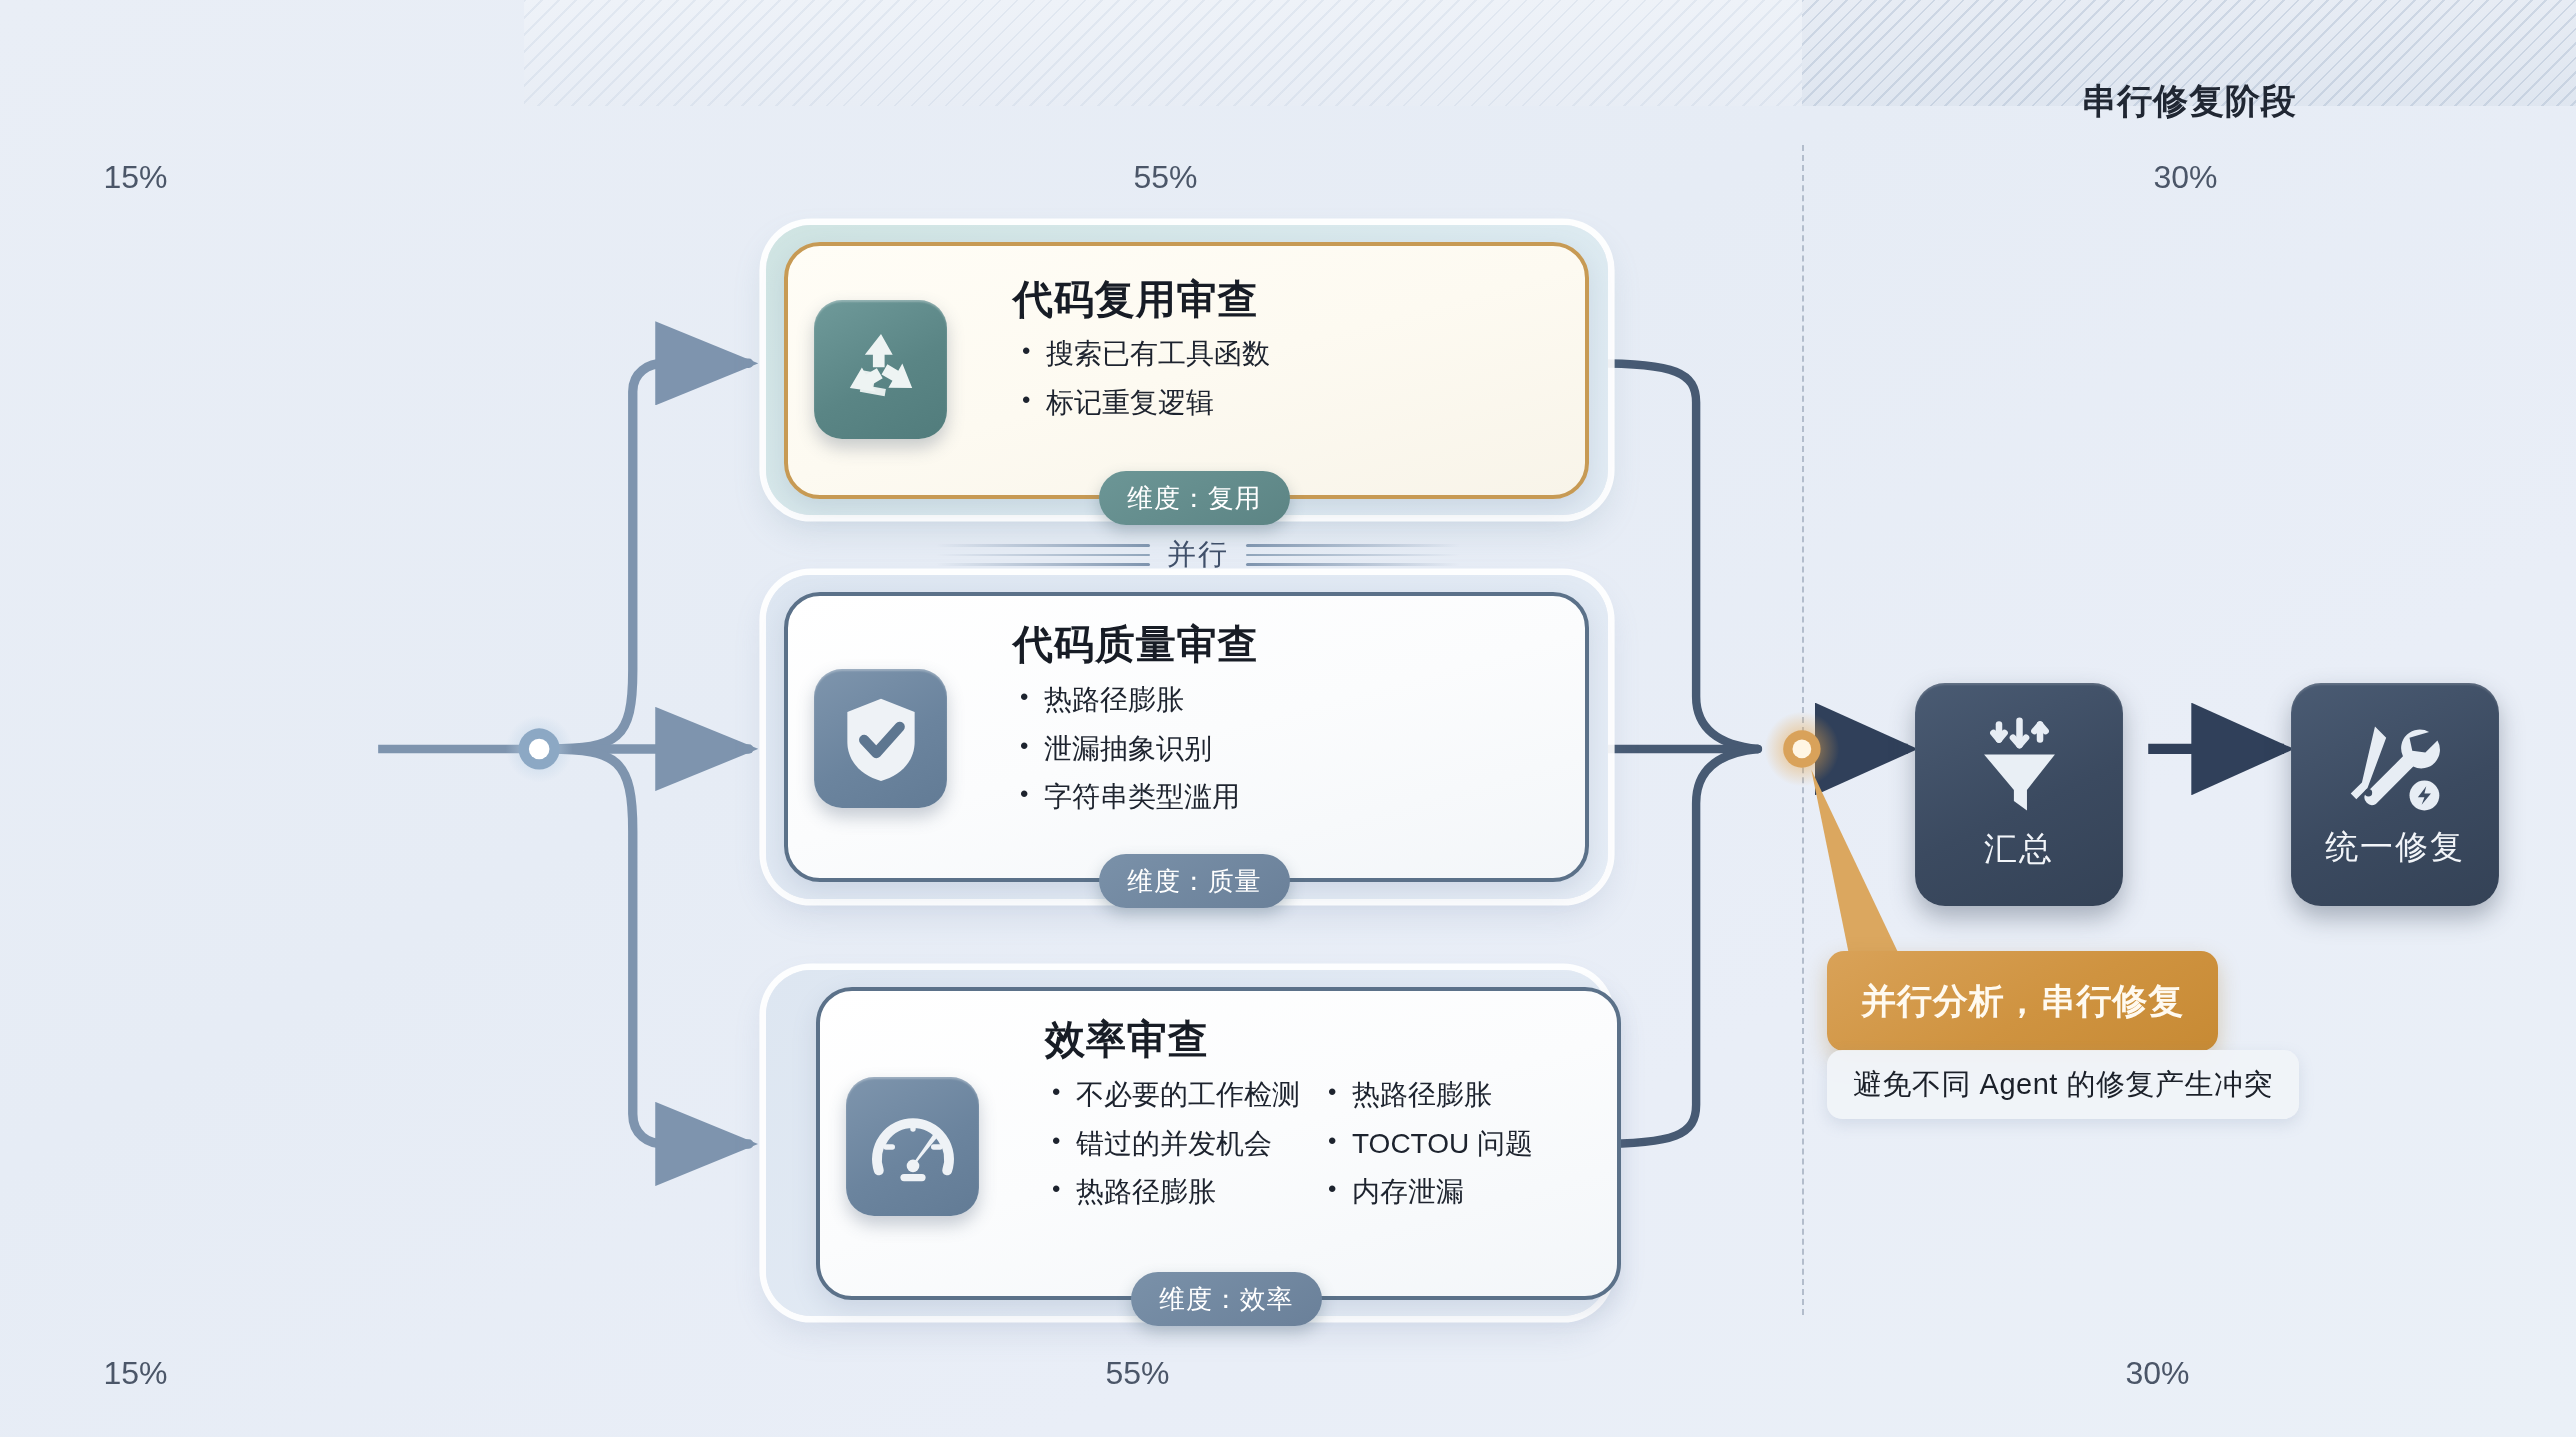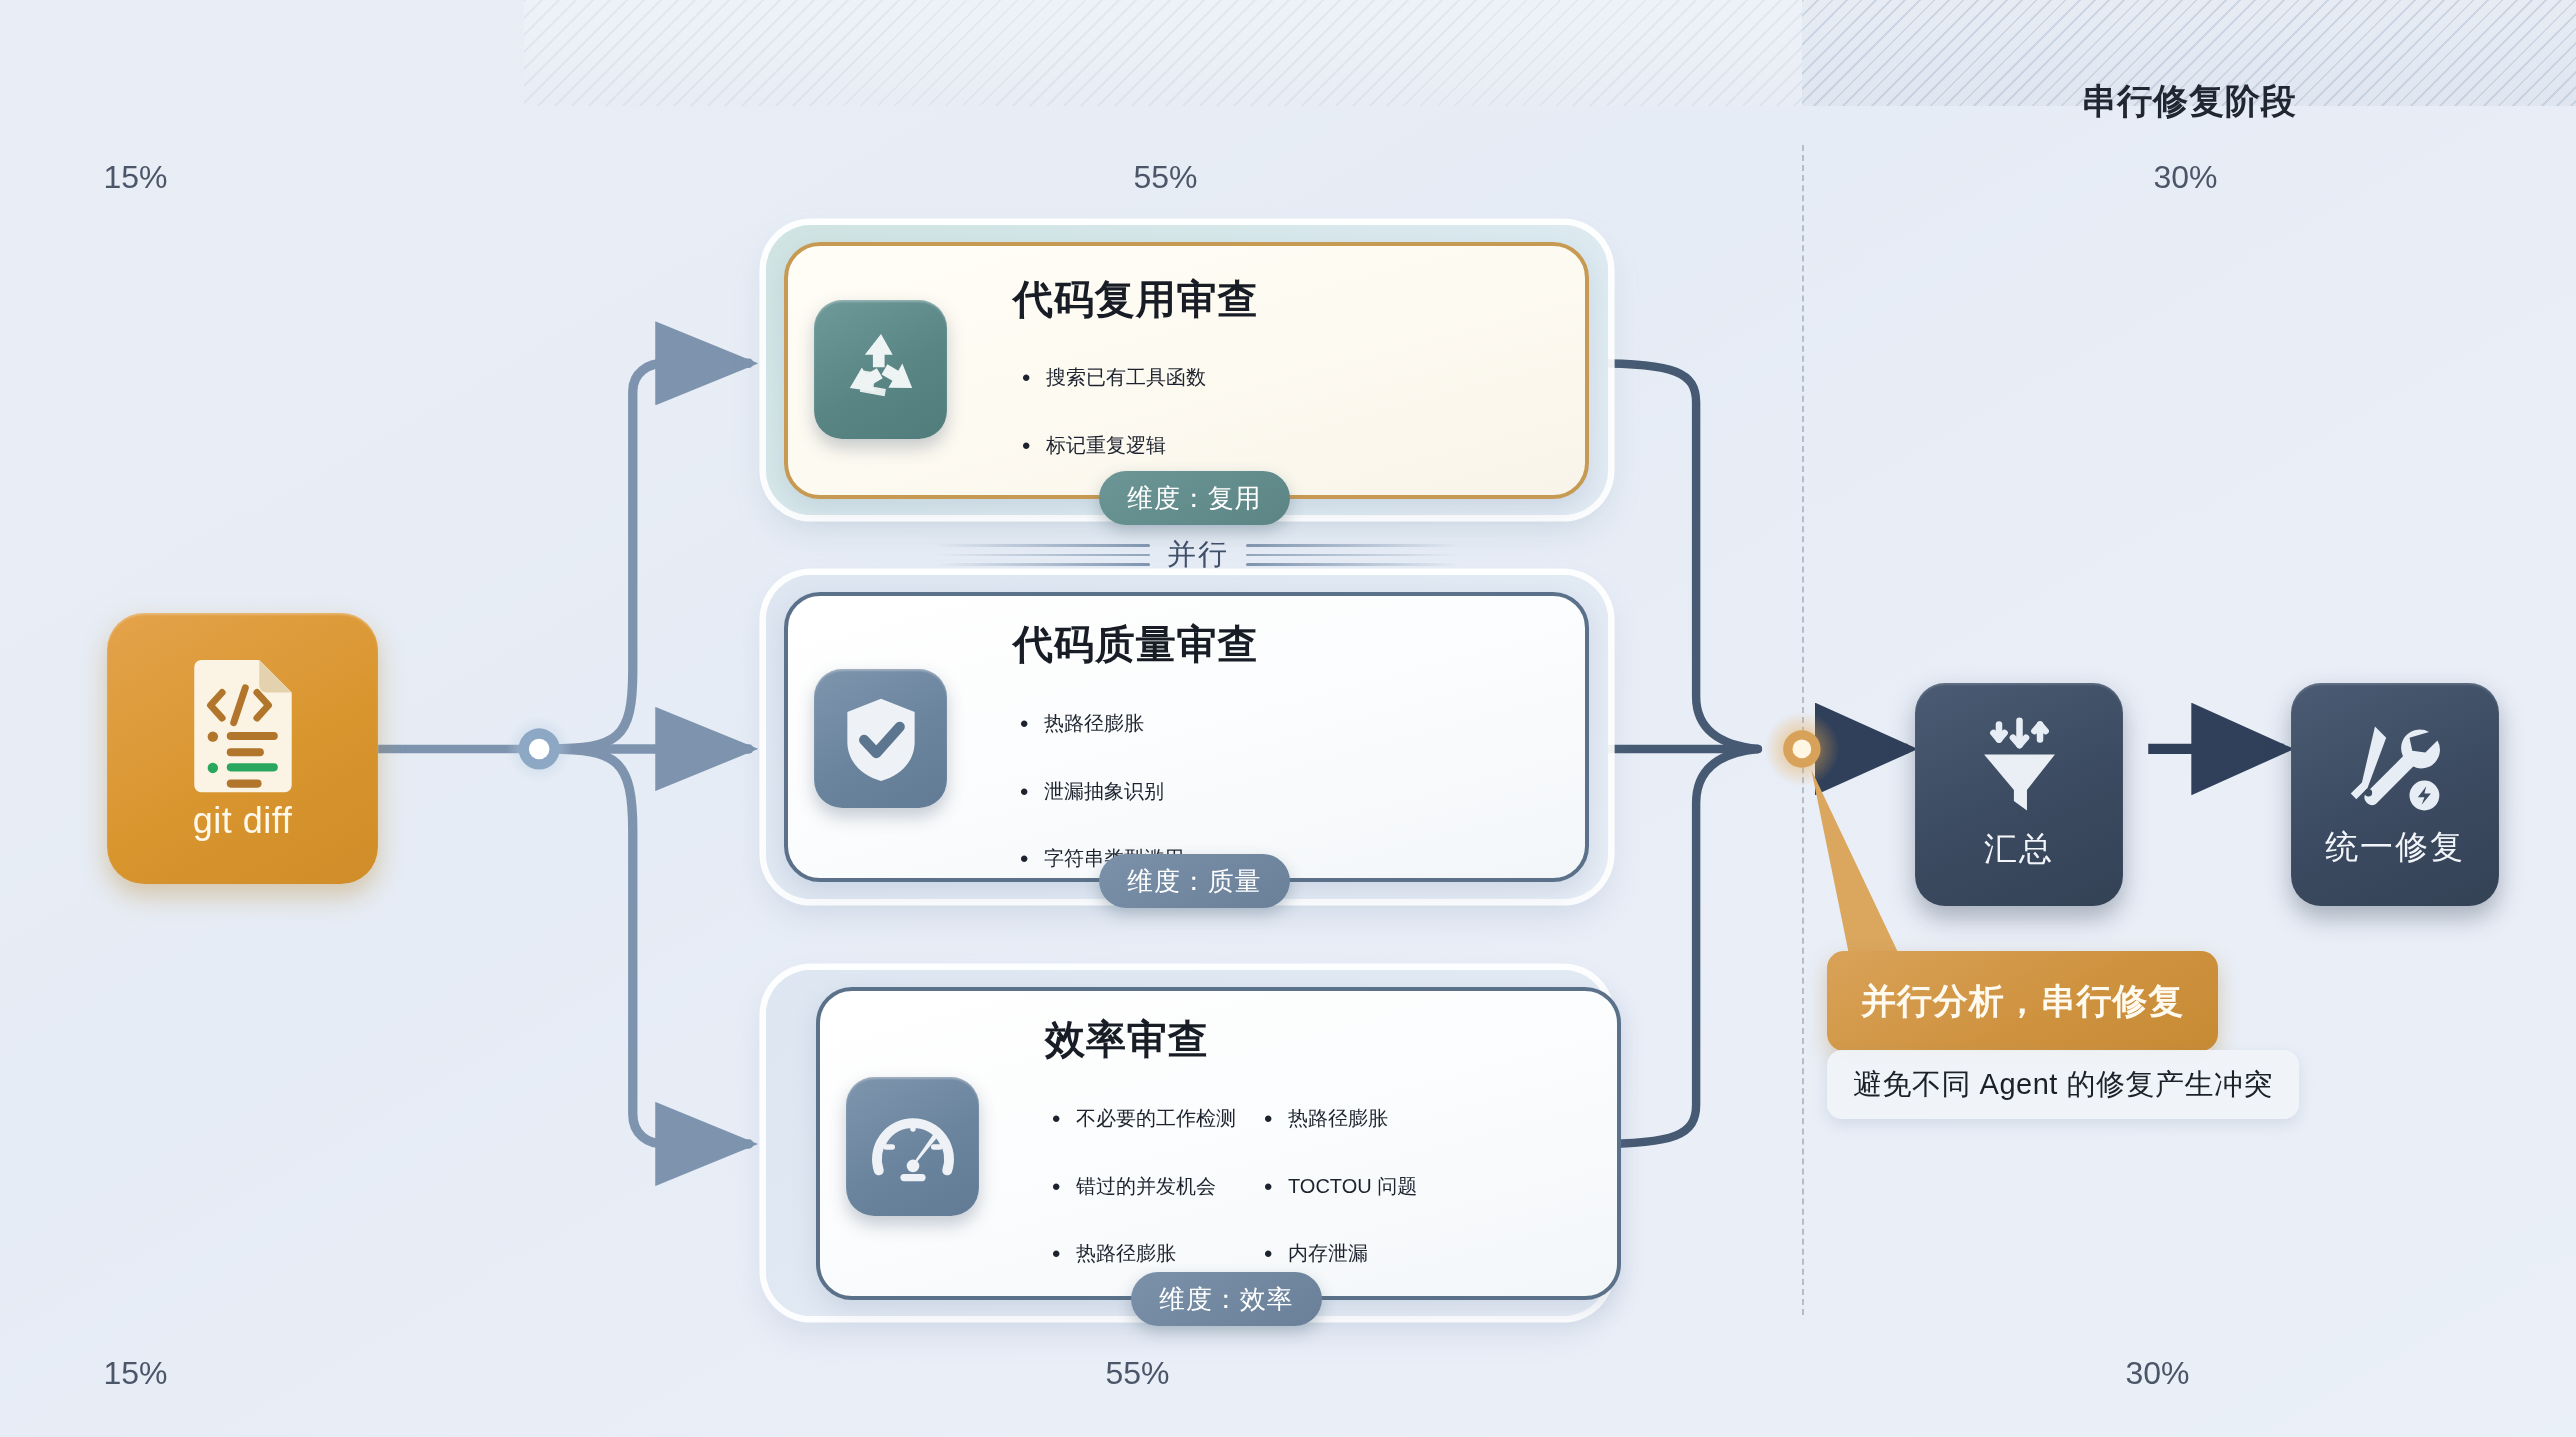--- a/index.html
+++ b/index.html
@@ -101,24 +101,23 @@
   .tile-teal  { background: linear-gradient(150deg,#6f9a9a 0%, #5a8585 55%, #517c7c 100%); }
   .tile-slate { background: linear-gradient(150deg,#7e95ad 0%, #6b849e 55%, #627b95 100%); }
 
   .card-title {
     position: absolute; font-size: 40px; font-weight: 700; color: #171c25;
     letter-spacing: 0.9px; white-space: nowrap;
   }
   .bullets { position: absolute; display: flex; gap: 32px; }
   .bcol { display: flex; flex-direction: column; }
   .bitem {
-    font-size: 20px; color: #1d232e; line-height: 1.0;
+    font-size: 28px; color: #1d232e; line-height: 1.0;
     padding: 0 0 0 24px; position: relative; white-space: nowrap;
     margin-bottom: 20.6px;
-    margin-top: 27px;
   }
   .bitem:last-child { margin-bottom: 0; }
   .bitem::before {
     content: "•"; position: absolute; left: 0; top: -0.9px; font-size: 24px; color: #1d232e;
   }
 
   .dim-pill {
     position: absolute; height: 54px; padding: 16px 28px;
     border-radius: 27px; display: flex; align-items: center; justify-content: center;
     font-size: 26px; color: #ffffff; letter-spacing: 0.9px; white-space: nowrap;
@@ -217,36 +216,20 @@
 
     <path d="M2295,800 L2440,800" stroke="#30405a" stroke-width="11" fill="none" marker-end="url(#ah-d)"></path>
 
     <circle cx="1925" cy="800" r="40" fill="url(#glowAmber)"></circle>
     <circle cx="1925" cy="800" r="20" fill="#d9a25a"></circle>
     <circle cx="1925" cy="800" r="10" fill="#fff6e4"></circle>
 
     <path d="M1935,822 L2028,1018 L1975,1018 Z" fill="#dba75f"></path>
   </svg>
 
-  <div class="src-node">
-    <svg class="doc" viewBox="0 0 100 120">
-      <path d="M8,4 H64 L92,32 V112 a6,6 0 0 1 -6,6 H14 a6,6 0 0 1 -6,-6 V10 a6,6 0 0 1 6,-6 Z" fill="#fbf3e3"></path>
-      <path d="M64,4 L92,32 H70 a6,6 0 0 1 -6,-6 Z" fill="#e4d2ae"></path>
-      <path d="M32,32 L22,43 L32,54" stroke="#b1762c" stroke-width="6" fill="none" stroke-linecap="round" stroke-linejoin="round"></path>
-      <path d="M62,32 L72,43 L62,54" stroke="#b1762c" stroke-width="6" fill="none" stroke-linecap="round" stroke-linejoin="round"></path>
-      <path d="M52,28 L42,58" stroke="#b1762c" stroke-width="6" fill="none" stroke-linecap="round"></path>
-      <circle cx="24" cy="70" r="4.5" fill="#b1762c"></circle>
-      <rect x="36" y="66" width="44" height="7" rx="3.5" fill="#b1762c"></rect>
-      <rect x="36" y="80" width="32" height="7" rx="3.5" fill="#b1762c"></rect>
-      <circle cx="24" cy="97" r="4.5" fill="#2aa75e"></circle>
-      <rect x="36" y="93" width="44" height="7" rx="3.5" fill="#2aa75e"></rect>
-      <rect x="36" y="107" width="30" height="7" rx="3.5" fill="#b1762c"></rect>
-    </svg>
-    <div class="src-label">git diff</div>
-  </div>
 
   <div class="card-halo halo-teal" style="left:766px; top:225px; width:842px; height:290px;"></div>
   <div class="card gold" style="left:784px; top:242px; width:805px; height:257px;">
     <div class="icon-tile tile-teal" style="left:26px; top:54px;">
       <svg width="90" height="90" viewBox="0 0 100 100">
         <g fill="#eef4f3">
           <path d="M50,10 L63,33 L54,33 L54,47 L41,47 L41,33 L32,33 Z" transform="rotate(0 50 50)"></path>
           <path d="M50,10 L63,33 L54,33 L54,47 L41,47 L41,33 L32,33 Z" transform="rotate(120 50 50)"></path>
           <path d="M50,10 L63,33 L54,33 L54,47 L41,47 L41,33 L32,33 Z" transform="rotate(240 50 50)"></path>
         </g>

